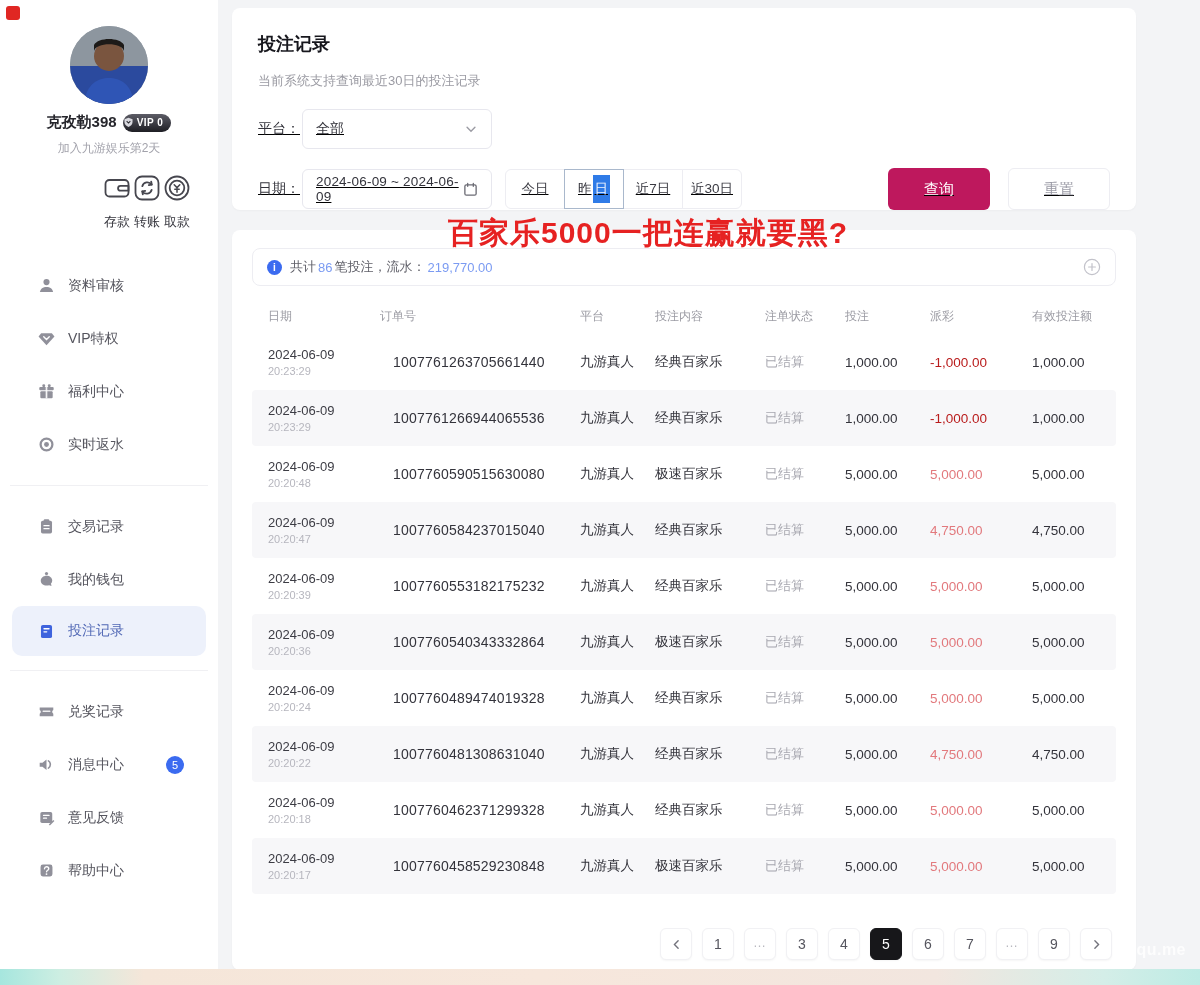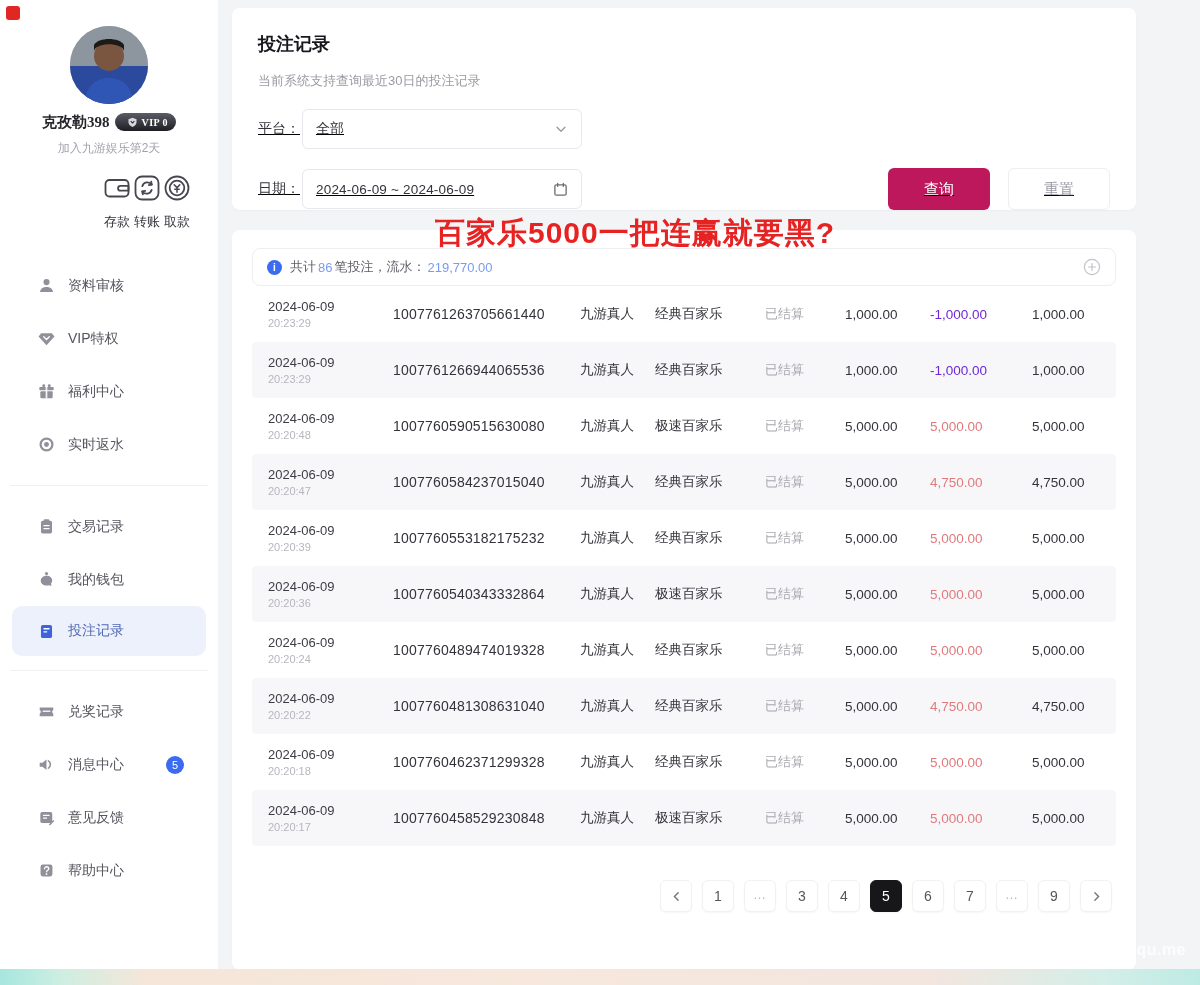--- a/index.html
+++ b/index.html
@@ -3,23 +3,23 @@
 <meta charset="utf-8">
 <style>
   html,body{margin:0;padding:0;}
   body{font-family:"Liberation Sans","DejaVu Sans",sans-serif;background:#f3f4f6;}
   .stage{position:relative;width:1200px;height:985px;background:#f3f4f6;overflow:hidden;}
 
   
   .sidebar{position:absolute;left:0;top:0;width:218px;height:985px;background:#ffffff;}
   .red-marker{position:absolute;left:6px;top:6px;width:14px;height:14px;background:#e02723;border-radius:3px;z-index:30;}
   .avatar{width:78px;height:78px;border-radius:50%;overflow:hidden;margin:26px auto 0;background:#9aa2ac;}
-  .user-row{display:flex;align-items:flex-start;justify-content:center;margin-top:9px;gap:6px;font-family:Liberation Serif, serif;}
+  .user-row{display:flex;align-items:center;justify-content:center;margin-top:9px;gap:6px;}
   .user-name{font-size:15px;font-weight:bold;color:#26262c;}
-  .vip-pill{display:inline-flex;align-items:center;gap:3px;height:18px;padding:0 8px 0 12px;border-radius:9px;background:linear-gradient(180deg,#5c5c66,#1e1e24);color:#fff;font-size:10px;font-weight:bold;letter-spacing:.5px;}
+  .vip-pill{display:inline-flex;align-items:center;gap:3px;height:18px;padding:0 8px 0 0;border-radius:9px;background:linear-gradient(180deg,#5c5c66,#1e1e24);color:#fff;font-size:10px;font-weight:bold;letter-spacing:.5px;}
   .joined{margin-top:8px;text-align:center;font-size:12px;color:#a2a2ab;}
   .actions{display:flex;justify-content:flex-end;padding:0 26px;margin-top:16px;}
   .action{display:flex;flex-direction:column;align-items:center;gap:6px;cursor:pointer;}
   .action svg{stroke:#46464e;fill:none;stroke-width:1.8;stroke-linecap:round;stroke-linejoin:round;}
   .action-lb{font-size:13px;color:#33333b;}
   .nav{margin-top:28px;}
   .nav-item{position:relative;display:flex;align-items:center;height:53px;padding-left:38px;color:#8f8f99;cursor:pointer;}
   .nav-ic{display:inline-flex;width:17px;height:17px;color:#90909a;}
   .nav-lb{margin-left:13px;font-size:14px;color:#55555e;}
   .nav-item.active{background:#edf1fb;border-radius:10px;margin:0 12px;padding-left:26px;height:50px;}
@@ -30,54 +30,54 @@
 
   
   .main{position:absolute;left:232px;top:0;width:904px;}
   .card{background:#fff;border-radius:8px;box-shadow:0 1px 2px rgba(0,0,0,.03);}
   .filter-card{position:absolute;top:8px;left:0;width:904px;height:202px;padding:0;box-sizing:border-box;}
   .fc-inner{padding:24px 26px 0;}
   .page-title{font-size:18px;font-weight:bold;color:#17171d;}
   .page-sub{margin-top:16px;font-size:13px;color:#9b9ba3;}
   .frow{display:flex;align-items:center;margin-top:19px;text-decoration:underline;}
   .flabel{width:44px;font-size:14px;color:#33333b;flex:0 0 44px;}
-  .select-box,.date-box{width:280px;height:40px;border:1px solid #e7e7ee;border-radius:6px;display:flex;align-items:center;padding:0 13px;box-sizing:border-box;background:#fff;cursor:pointer;}
+  .select-box,.date-box{width:190px;height:40px;border:1px solid #e7e7ee;border-radius:6px;display:flex;align-items:center;padding:0 13px;box-sizing:border-box;background:#fff;cursor:pointer;}
   .select-box .val{font-size:14px;color:#33333b;}
   .select-box .chev{margin-left:auto;color:#9b9ba3;display:inline-flex;}
   .date-box .dval{font-size:13.5px;color:#33333b;letter-spacing:.2px;}
   .date-box .cal{margin-left:auto;color:#6b6b74;display:inline-flex;}
   .quick-group{display:flex;margin-left:13px;}
   .qcell{width:60px;height:40px;border:1px solid #ededf2;background:#fff;display:flex;align-items:center;justify-content:center;font-size:13.5px;color:#3a3a42;margin-left:-1px;cursor:pointer;box-sizing:border-box;}
   .qcell:first-child{margin-left:0;border-radius:6px 0 0 6px;}
   .qcell:last-child{border-radius:0 6px 6px 0;}
   .qcell.sel{border-color:#a9b8cc;z-index:2;}
   .hl{background:#2f7be7;color:#f2f6ff;padding:5px 2px;margin:0 0 0 1px;}
   .btn{height:42px;width:102px;border-radius:6px;display:flex;align-items:center;justify-content:center;font-size:15px;cursor:pointer;box-sizing:border-box;}
   .btn-primary{background:#be185d;color:#fff;margin-left:auto;}
   .btn-plain{background:#fff;color:#9a9aa5;border:1px solid #ededf2;margin-left:18px;}
 
-  .annotation{position:absolute;left:330px;top:213px;width:610px;text-align:center;font-size:30px;font-weight:bold;color:#e62222;z-index:20;letter-spacing:1px;white-space:nowrap;}
+  .annotation{position:absolute;left:343px;top:213px;width:610px;text-align:center;font-size:30px;font-weight:bold;color:#e62222;z-index:20;letter-spacing:1px;white-space:nowrap;}
 
   .table-card{position:absolute;top:230px;left:0;width:904px;height:740px;box-sizing:border-box;padding:18px 20px 8px;}
   .summary{height:38px;border:1px solid #ededf2;border-radius:8px;display:flex;align-items:center;padding:0 14px;box-sizing:border-box;font-size:13px;color:#5f5f68;}
   .info-ic{width:15px;height:15px;border-radius:50%;background:#3b6bf0;color:#fff;font-size:10px;font-weight:bold;display:flex;align-items:center;justify-content:center;margin-right:8px;font-style:normal;flex:0 0 15px;}
   .blue-num{color:#7b9bf2;margin:0 2px;}
   .plus-ic{margin-left:auto;color:#c2c2ca;display:inline-flex;cursor:pointer;}
 
   .thead,.tr{display:grid;grid-template-columns:112px 200px 75px 110px 80px 85px 102px 1fr;align-items:center;padding:0 16px;}
   .thead{height:36px;margin-top:12px;}
   .th{font-size:12px;color:#9b9ba3;}
   .tr{height:56px;border-radius:4px;}
   .tr.alt{background:#f7f7f9;}
   .c-date .d1{font-size:13px;color:#3c3c44;}
   .c-date .d2{font-size:11px;color:#b6b6be;margin-top:3px;}
   .c-order{font-size:14px;color:#33333b;letter-spacing:.2px;margin-left:13px;}
   .c-plat,.c-cont,.c-bet,.c-valid{font-size:13.5px;color:#33333b;}
   .c-status{font-size:13px;color:#a8a8b0;}
-  .c-payout{font-size:13.5px;color:#6d28d9;}
+  .c-payout{font-size:13.5px;color:#b91c1c;}
   .c-payout.red{color:#e2797d;}
 
   .pagination{display:flex;justify-content:flex-end;gap:10px;margin-top:34px;padding-right:4px;}
   .pg{width:32px;height:32px;border-radius:6px;background:#fff;border:1px solid #f1f1f4;box-shadow:0 1px 2px rgba(0,0,0,.04);display:flex;align-items:center;justify-content:center;font-size:14px;color:#55555e;cursor:pointer;box-sizing:border-box;}
   .pg.active{background:#17171a;color:#fff;border-color:#17171a;}
   .pg.ell{color:#b9b9c0;align-items:flex-end;padding-bottom:9px;font-size:13px;letter-spacing:1px;}
   .pg svg{color:#73737c;}
 
   .watermark{position:absolute;right:14px;bottom:26px;font-size:16px;font-weight:bold;color:rgba(255,255,255,.78);z-index:15;letter-spacing:.5px;}
   .bottom-strip{position:absolute;left:0;bottom:0;width:1200px;height:16px;z-index:25;background:linear-gradient(90deg,#a6e6de 0%,#cdeee2 5%,#f5e6d9 12%,#f7e7dc 45%,#f2e6df 78%,#d4eee8 92%,#bdebe4 100%);}
@@ -270,40 +270,65 @@
           <span class="flabel">日期：</span>
           <div class="date-box">
             <span class="dval">2024-06-09  ~  2024-06-09</span>
             <span class="cal">
                 <svg viewBox="0 0 16 16" width="15" height="15">
                   <rect x="2" y="3" width="12" height="11" rx="1.6" fill="none" stroke="currentColor" stroke-width="1.4"></rect>
                   <path d="M5 1.6v3M11 1.6v3" stroke="currentColor" stroke-width="1.4" stroke-linecap="round"></path>
                 </svg>
               </span>
           </div>
+          <div class="quick-group" id="quick">
+              <div class="qcell">
+                <span>今日</span>
+              </div>
+              <div class="qcell sel">
+                <span>昨</span>
+                <span class="hl">日</span>
+              </div>
+              <div class="qcell">
+                <span>近7日</span>
+              </div>
+              <div class="qcell">
+                <span>近30日</span>
+              </div>
+            </div>
           <div class="btn btn-primary">查询</div>
           <div class="btn btn-plain">重置</div>
         </div>
       </div>
     </div>
 
     <div class="card table-card">
       <div class="summary">
         <span class="info-ic">i</span>
         <span>共计</span>
         <span class="blue-num">86</span>
         <span>笔投注，流水：</span>
         <span class="blue-num">219,770.00</span>
         <span class="plus-ic">
             <svg viewBox="0 0 18 18" width="18" height="18">
               <circle cx="9" cy="9" r="7.6" fill="none" stroke="currentColor" stroke-width="1.2"></circle>
               <path d="M9 5.6v6.8M5.6 9h6.8" stroke="currentColor" stroke-width="1.2" stroke-linecap="round"></path>
             </svg>
           </span>
       </div>
+      <div class="thead" id="thead">
+          <span class="th">日期</span>
+          <span class="th">订单号</span>
+          <span class="th">平台</span>
+          <span class="th">投注内容</span>
+          <span class="th">注单状态</span>
+          <span class="th">投注</span>
+          <span class="th">派彩</span>
+          <span class="th">有效投注额</span>
+        </div>
       <div id="tbody">
           <div class="tr">
             <div class="c-date">
               <div class="d1">2024-06-09</div>
               <div class="d2">20:23:29</div>
             </div>
             <div class="c-order">1007761263705661440</div>
             <div class="c-plat">九游真人</div>
             <div class="c-cont">经典百家乐</div>
             <div class="c-status">已结算</div>

